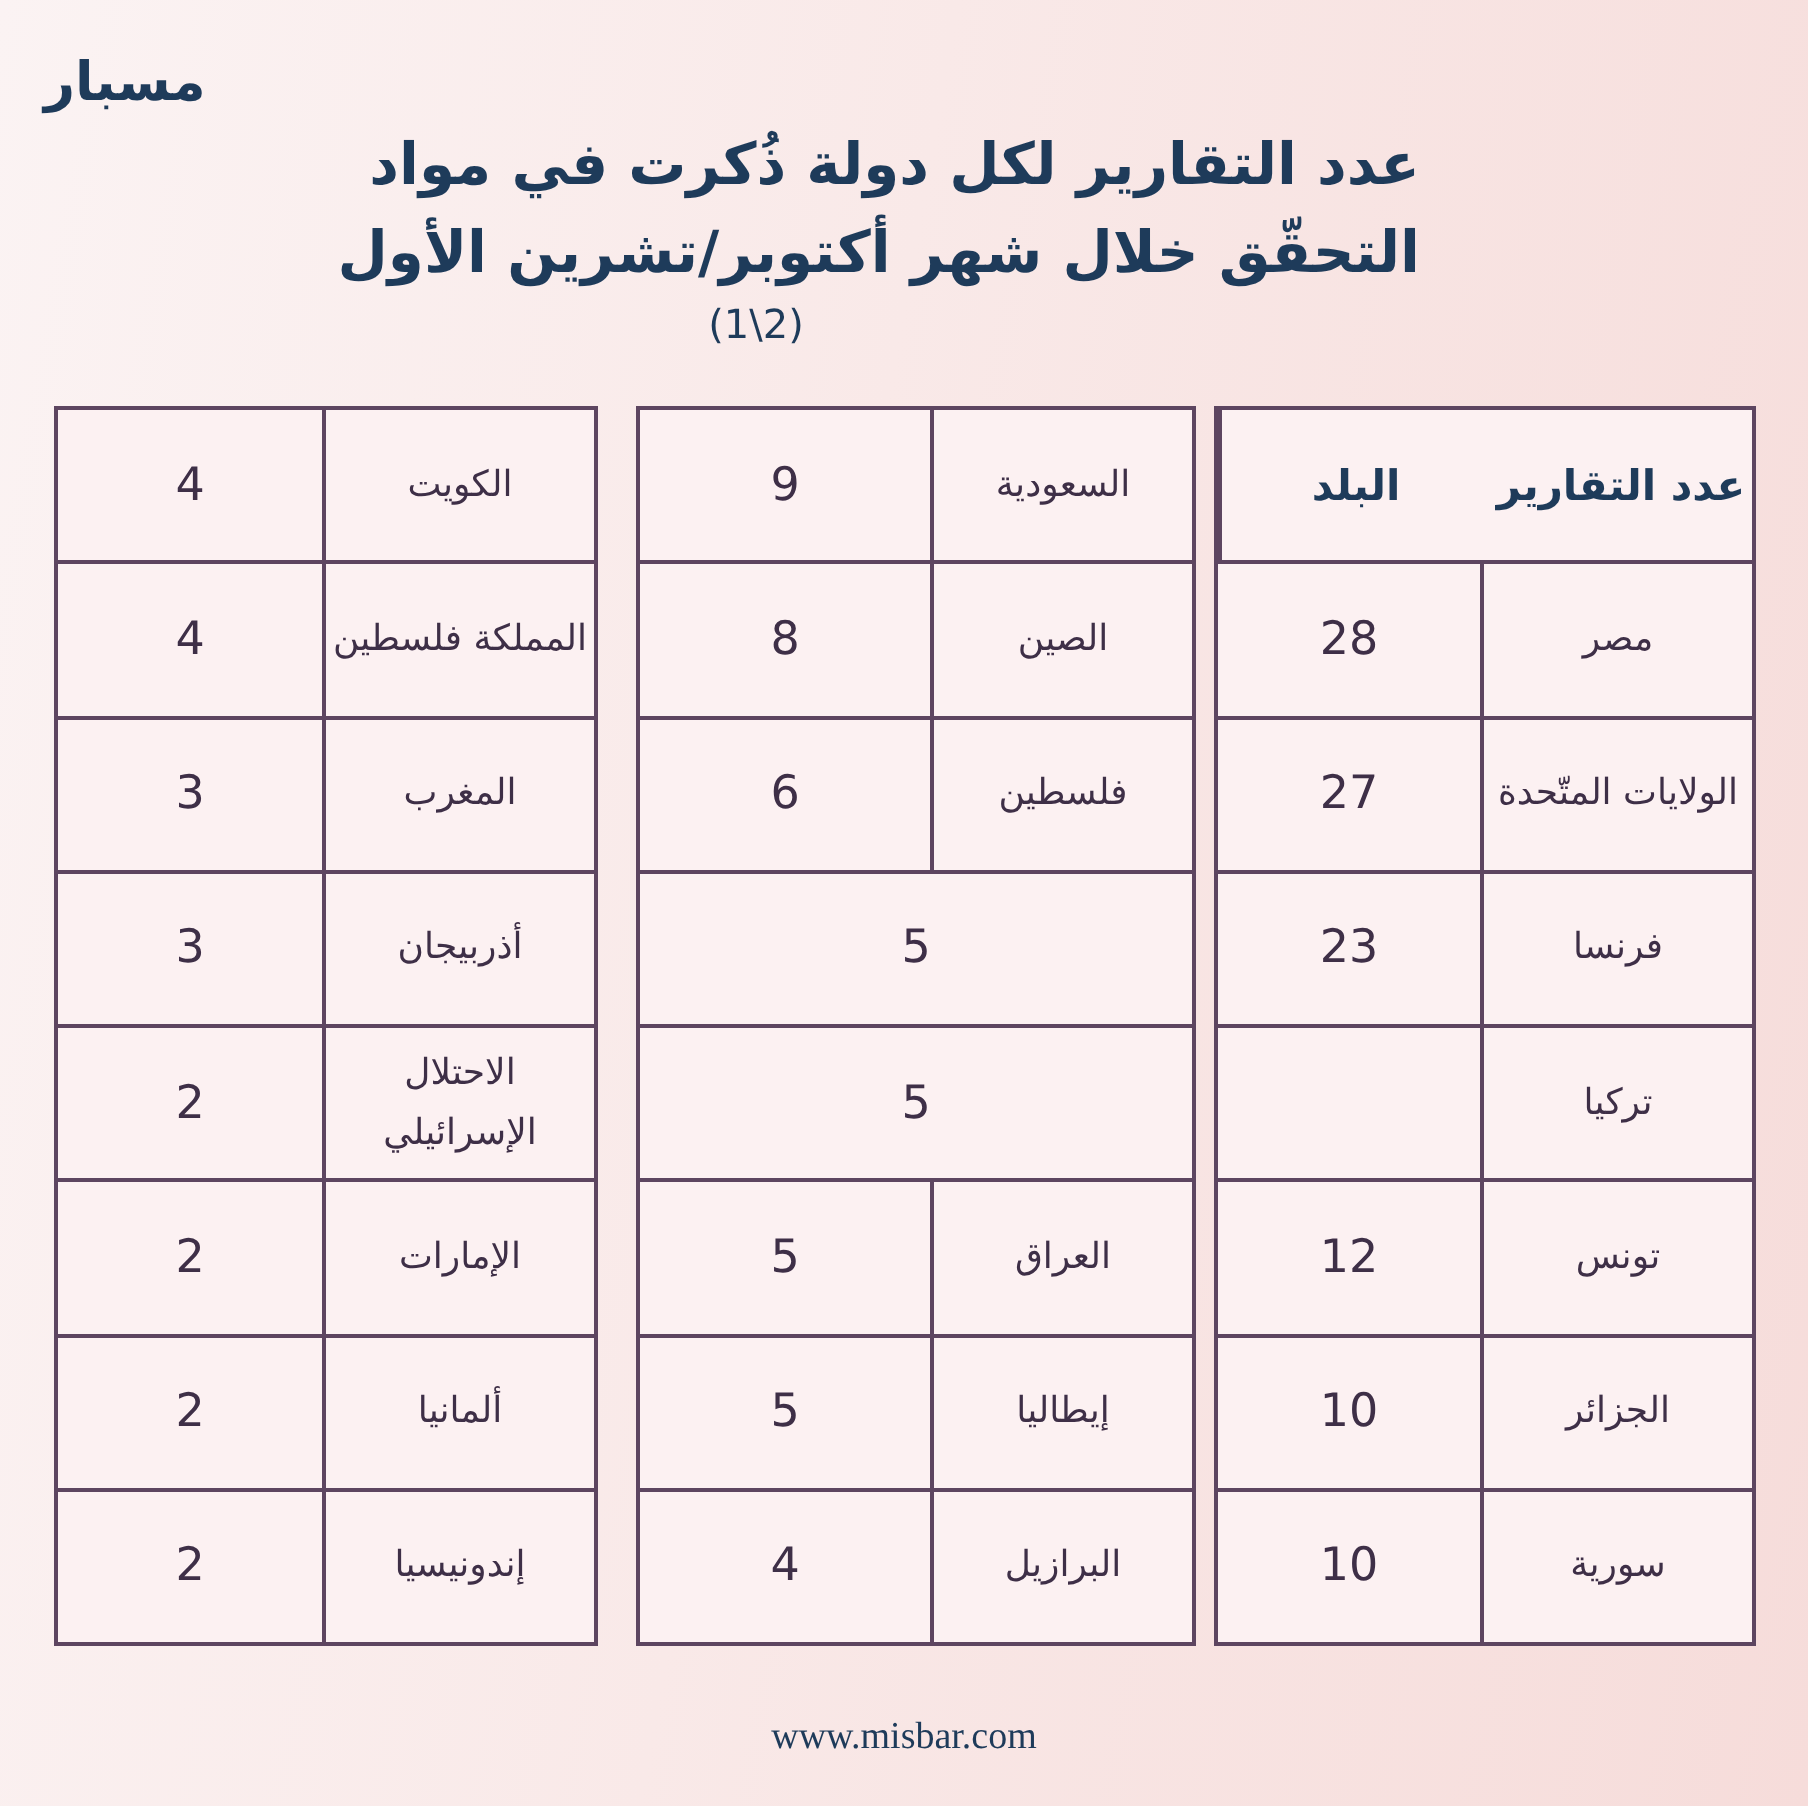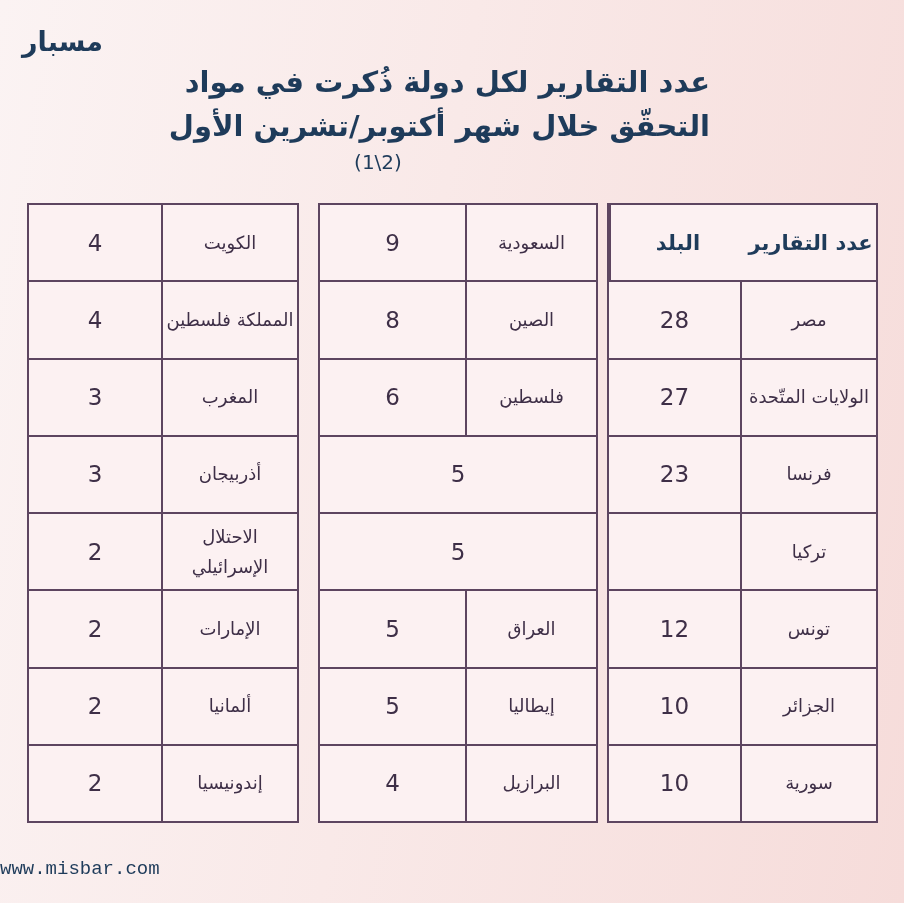--- a/index.html
+++ b/index.html
@@ -44,22 +44,22 @@
   #t1 { left: 607px; width: 271px; }
   #t1 .name { width: 136px; }
   #t1 .num { flex: 1; }
   #t2 { left: 318px; width: 280px; }
   #t2 .name { width: 131px; }
   #t2 .num { flex: 1; }
   #t3 { left: 27px; width: 272px; }
   #t3 .name { width: 136px; }
   #t3 .num { flex: 1; }
   .footer {
-    position: absolute; left: 0; width: 904px; top: 858px; text-align: left;
-    font-family: Liberation Mono, monospace; font-size: 19px; color: #1e3b5a;
+    position: absolute; left: 0; width: 904px; top: 858px; text-align: center;
+    font-family: Liberation Serif, serif; font-size: 19px; color: #1e3b5a;
   }
 </style>
 </head>
 <body>
 
 <div class="logo">مسبار</div>
 
 <div class="title">
   <div>عدد التقارير لكل دولة ذُكرت في مواد</div>
   <div>التحقّق خلال شهر أكتوبر/تشرين الأول</div>

